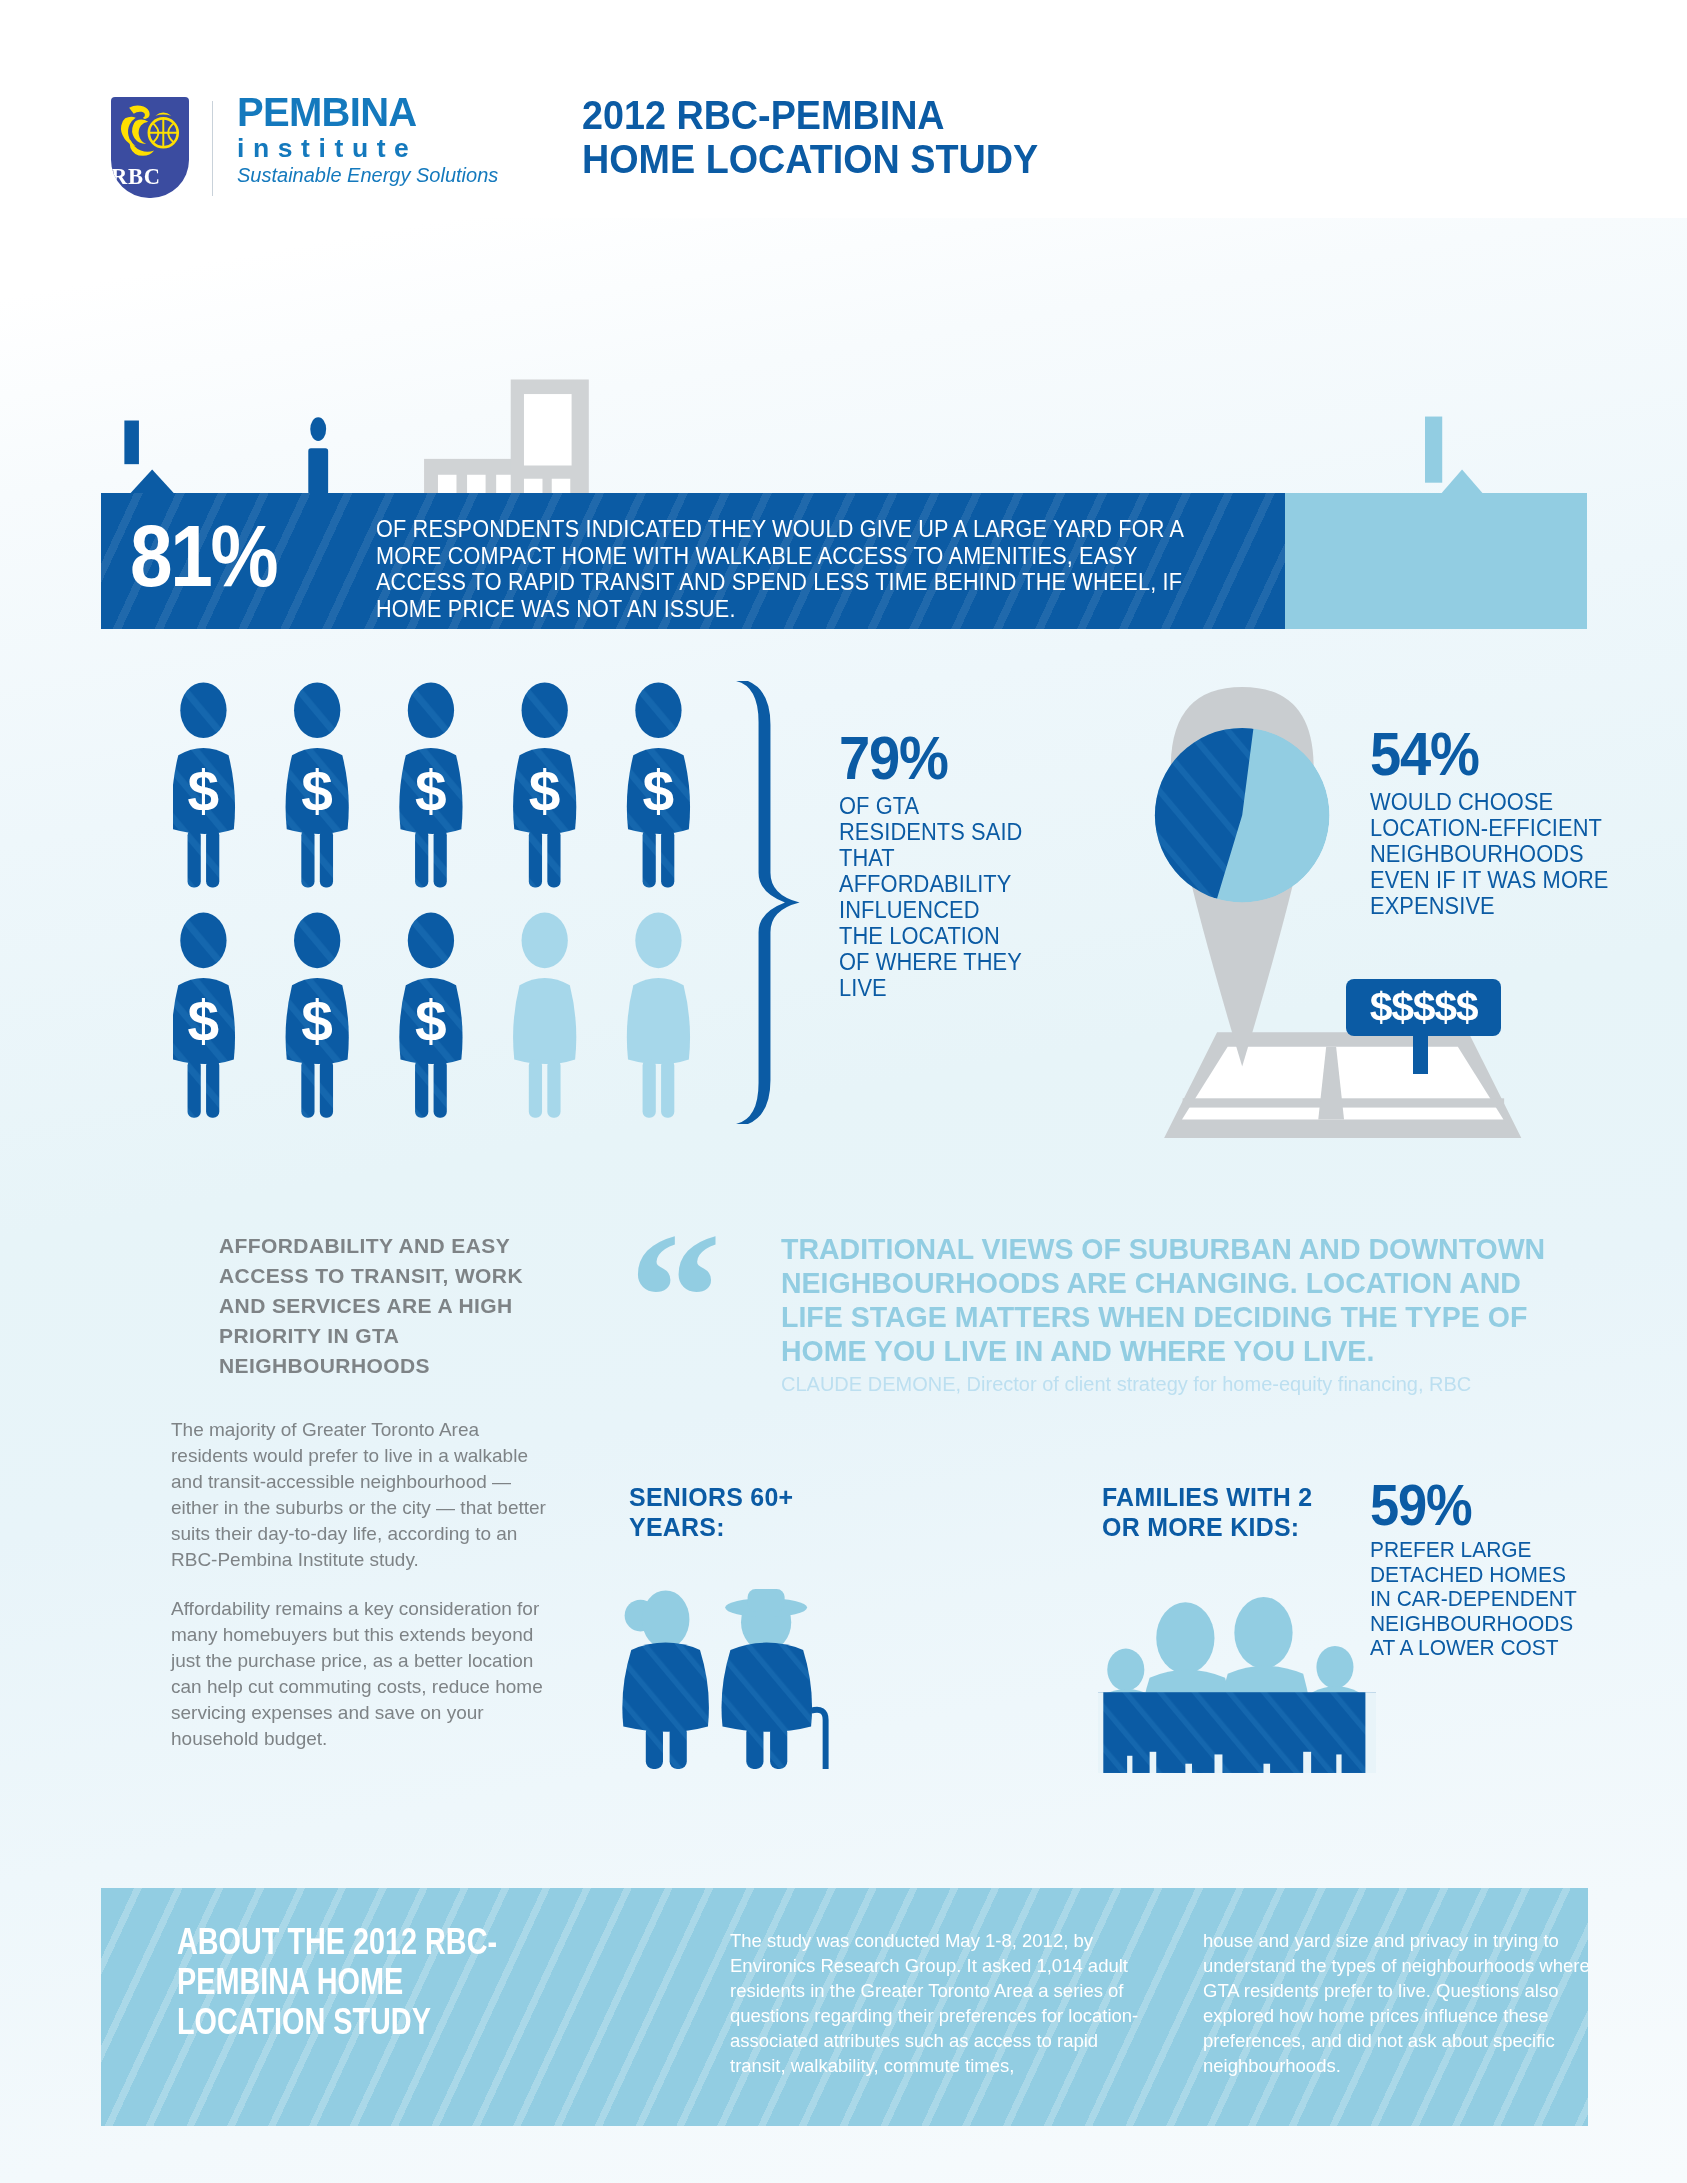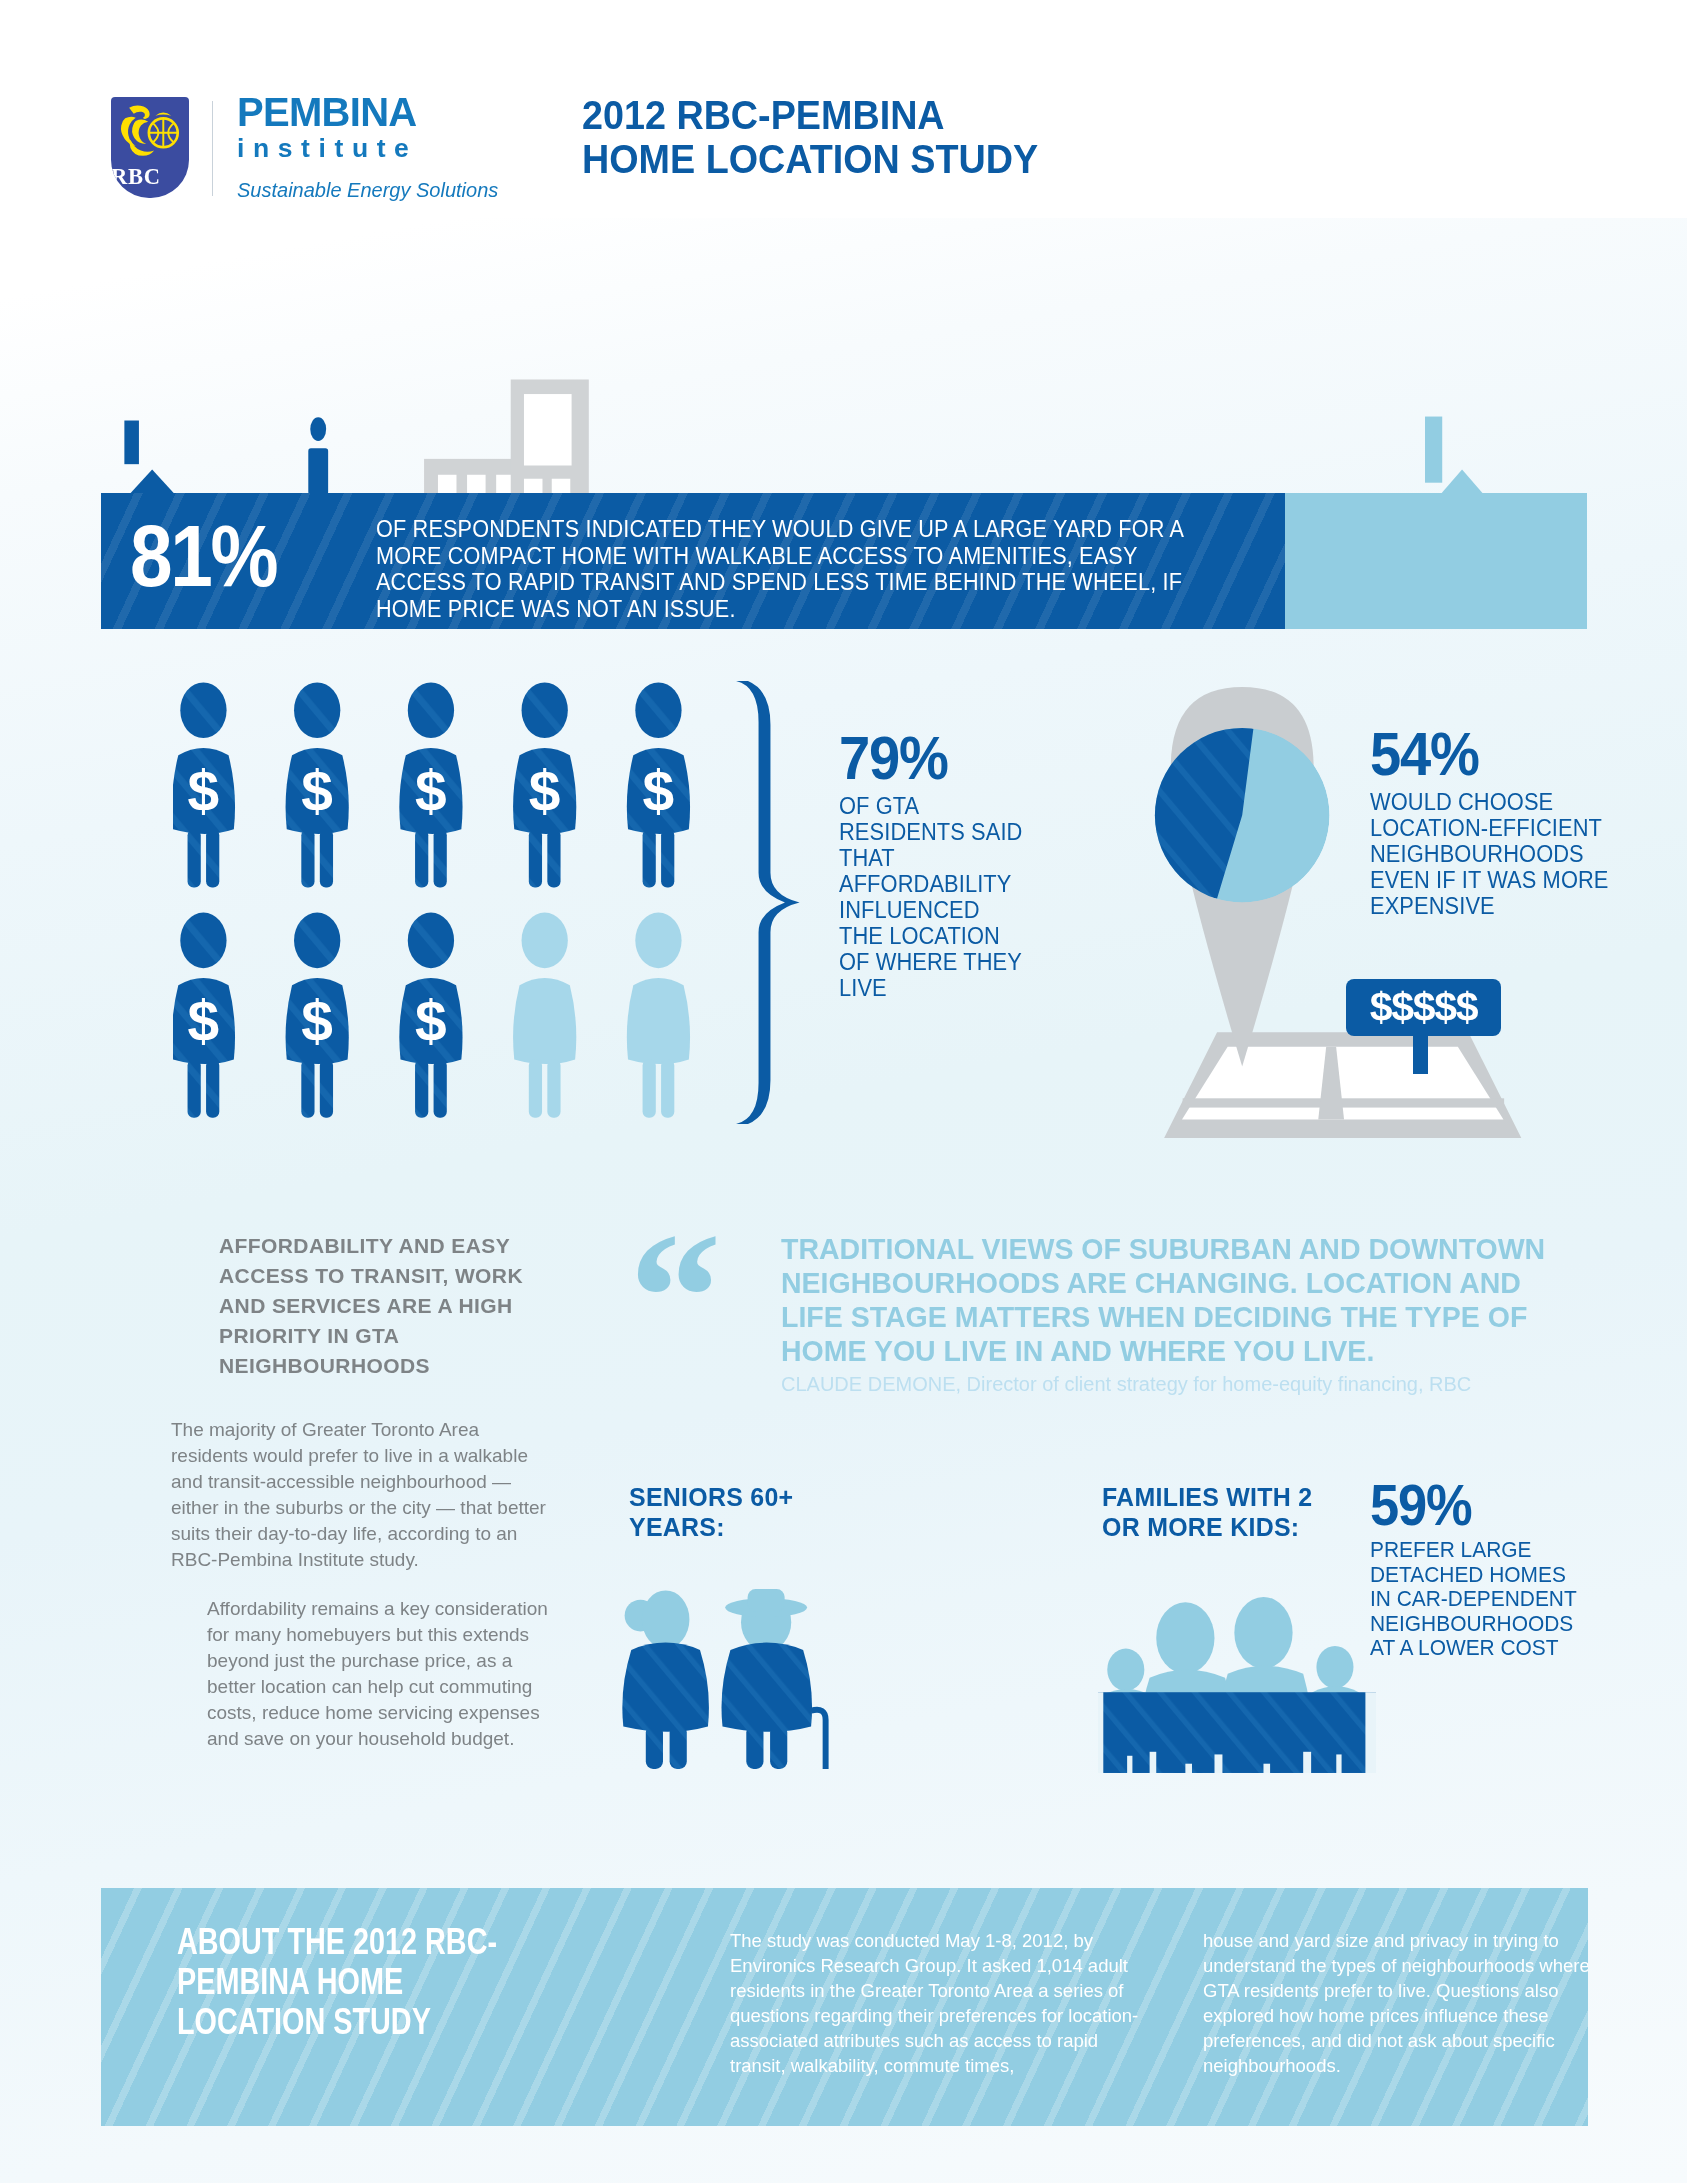--- a/index.html
+++ b/index.html
@@ -23,21 +23,21 @@
   }
   .rbc-lion{position:absolute;left:5.3px;top:4px;width:67px;height:61px;}
   .rbc-text{
     position:absolute;left:0;bottom:8px;width:78px;
     color:#ffffff;font-family:"Liberation Serif",serif;font-weight:bold;font-size:22.5px;letter-spacing:0.7px;
   }
   .divider-v{position:absolute;left:212px;top:101px;width:1.3px;height:95px;background:#c9d2da;}
   .pembina{position:absolute;left:237px;top:93px;}
   .pembina-1{font-size:40px;font-weight:bold;color:#1479bd;letter-spacing:-0.7px;line-height:38px;font-family:"Liberation Sans",sans-serif;}
   .pembina-2{font-size:26.5px;font-weight:bold;color:#1479bd;letter-spacing:8.6px;line-height:32px;margin-top:1.3px;}
-  .pembina-3{font-size:20px;font-style:italic;color:#1479bd;margin-top:15px;font-family:"Liberation Sans",sans-serif;}
+  .pembina-3{font-size:20px;font-style:italic;color:#1479bd;margin-top:0;font-family:"Liberation Sans",sans-serif;}
   .main-title{
     position:absolute;left:582px;top:93px;
     font-size:41px;line-height:44px;font-weight:bold;color:#0b5ba4;
     letter-spacing:0px;transform:scaleX(0.92);transform-origin:left top;
   }
   .main-title .l2{display:block;}
 
   
   .scene{position:absolute;left:0;top:218px;width:1687px;height:278px;}
   .dk{fill:#0b5ba4;}
@@ -80,21 +80,21 @@
   .dollars-sign{
     position:absolute;left:1346px;top:979px;width:155px;height:57px;background:#0b5ba4;border-radius:8px;
     color:#ffffff;font-size:41px;font-weight:bold;line-height:57px;text-align:center;letter-spacing:-1.3px;
   }
   .dollars-post{position:absolute;left:1413px;top:1036px;width:14.6px;height:38px;background:#0b5ba4;}
 
   
   .left-col{position:absolute;left:171px;top:1231px;width:384px;}
   .left-head{font-size:21px;line-height:30px;font-weight:bold;color:#7e8386;letter-spacing:0.4px;margin-left:48px;}
   .left-para{font-size:19px;line-height:26px;color:#7e8386;margin-top:36px;}
-  .left-para.p2{margin-top:22.5px;margin-left:36px;}
+  .left-para.p2{margin-top:22.5px;}
 
   .quote-mark{
     position:absolute;left:629px;top:1237px;font-size:185px;line-height:119px;
     color:#92cde2;font-family:"Liberation Serif",serif;font-weight:bold;
   }
   .quote-body{position:absolute;left:781px;top:1232px;width:814px;}
   .quote-text{font-size:30px;line-height:34px;font-weight:bold;color:#92cde2;letter-spacing:0px;transform:scaleX(0.95);transform-origin:left top;}
   .quote-attr{margin-top:4px;font-size:20px;line-height:24px;color:#bcdff0;font-weight:normal;}
 
   

